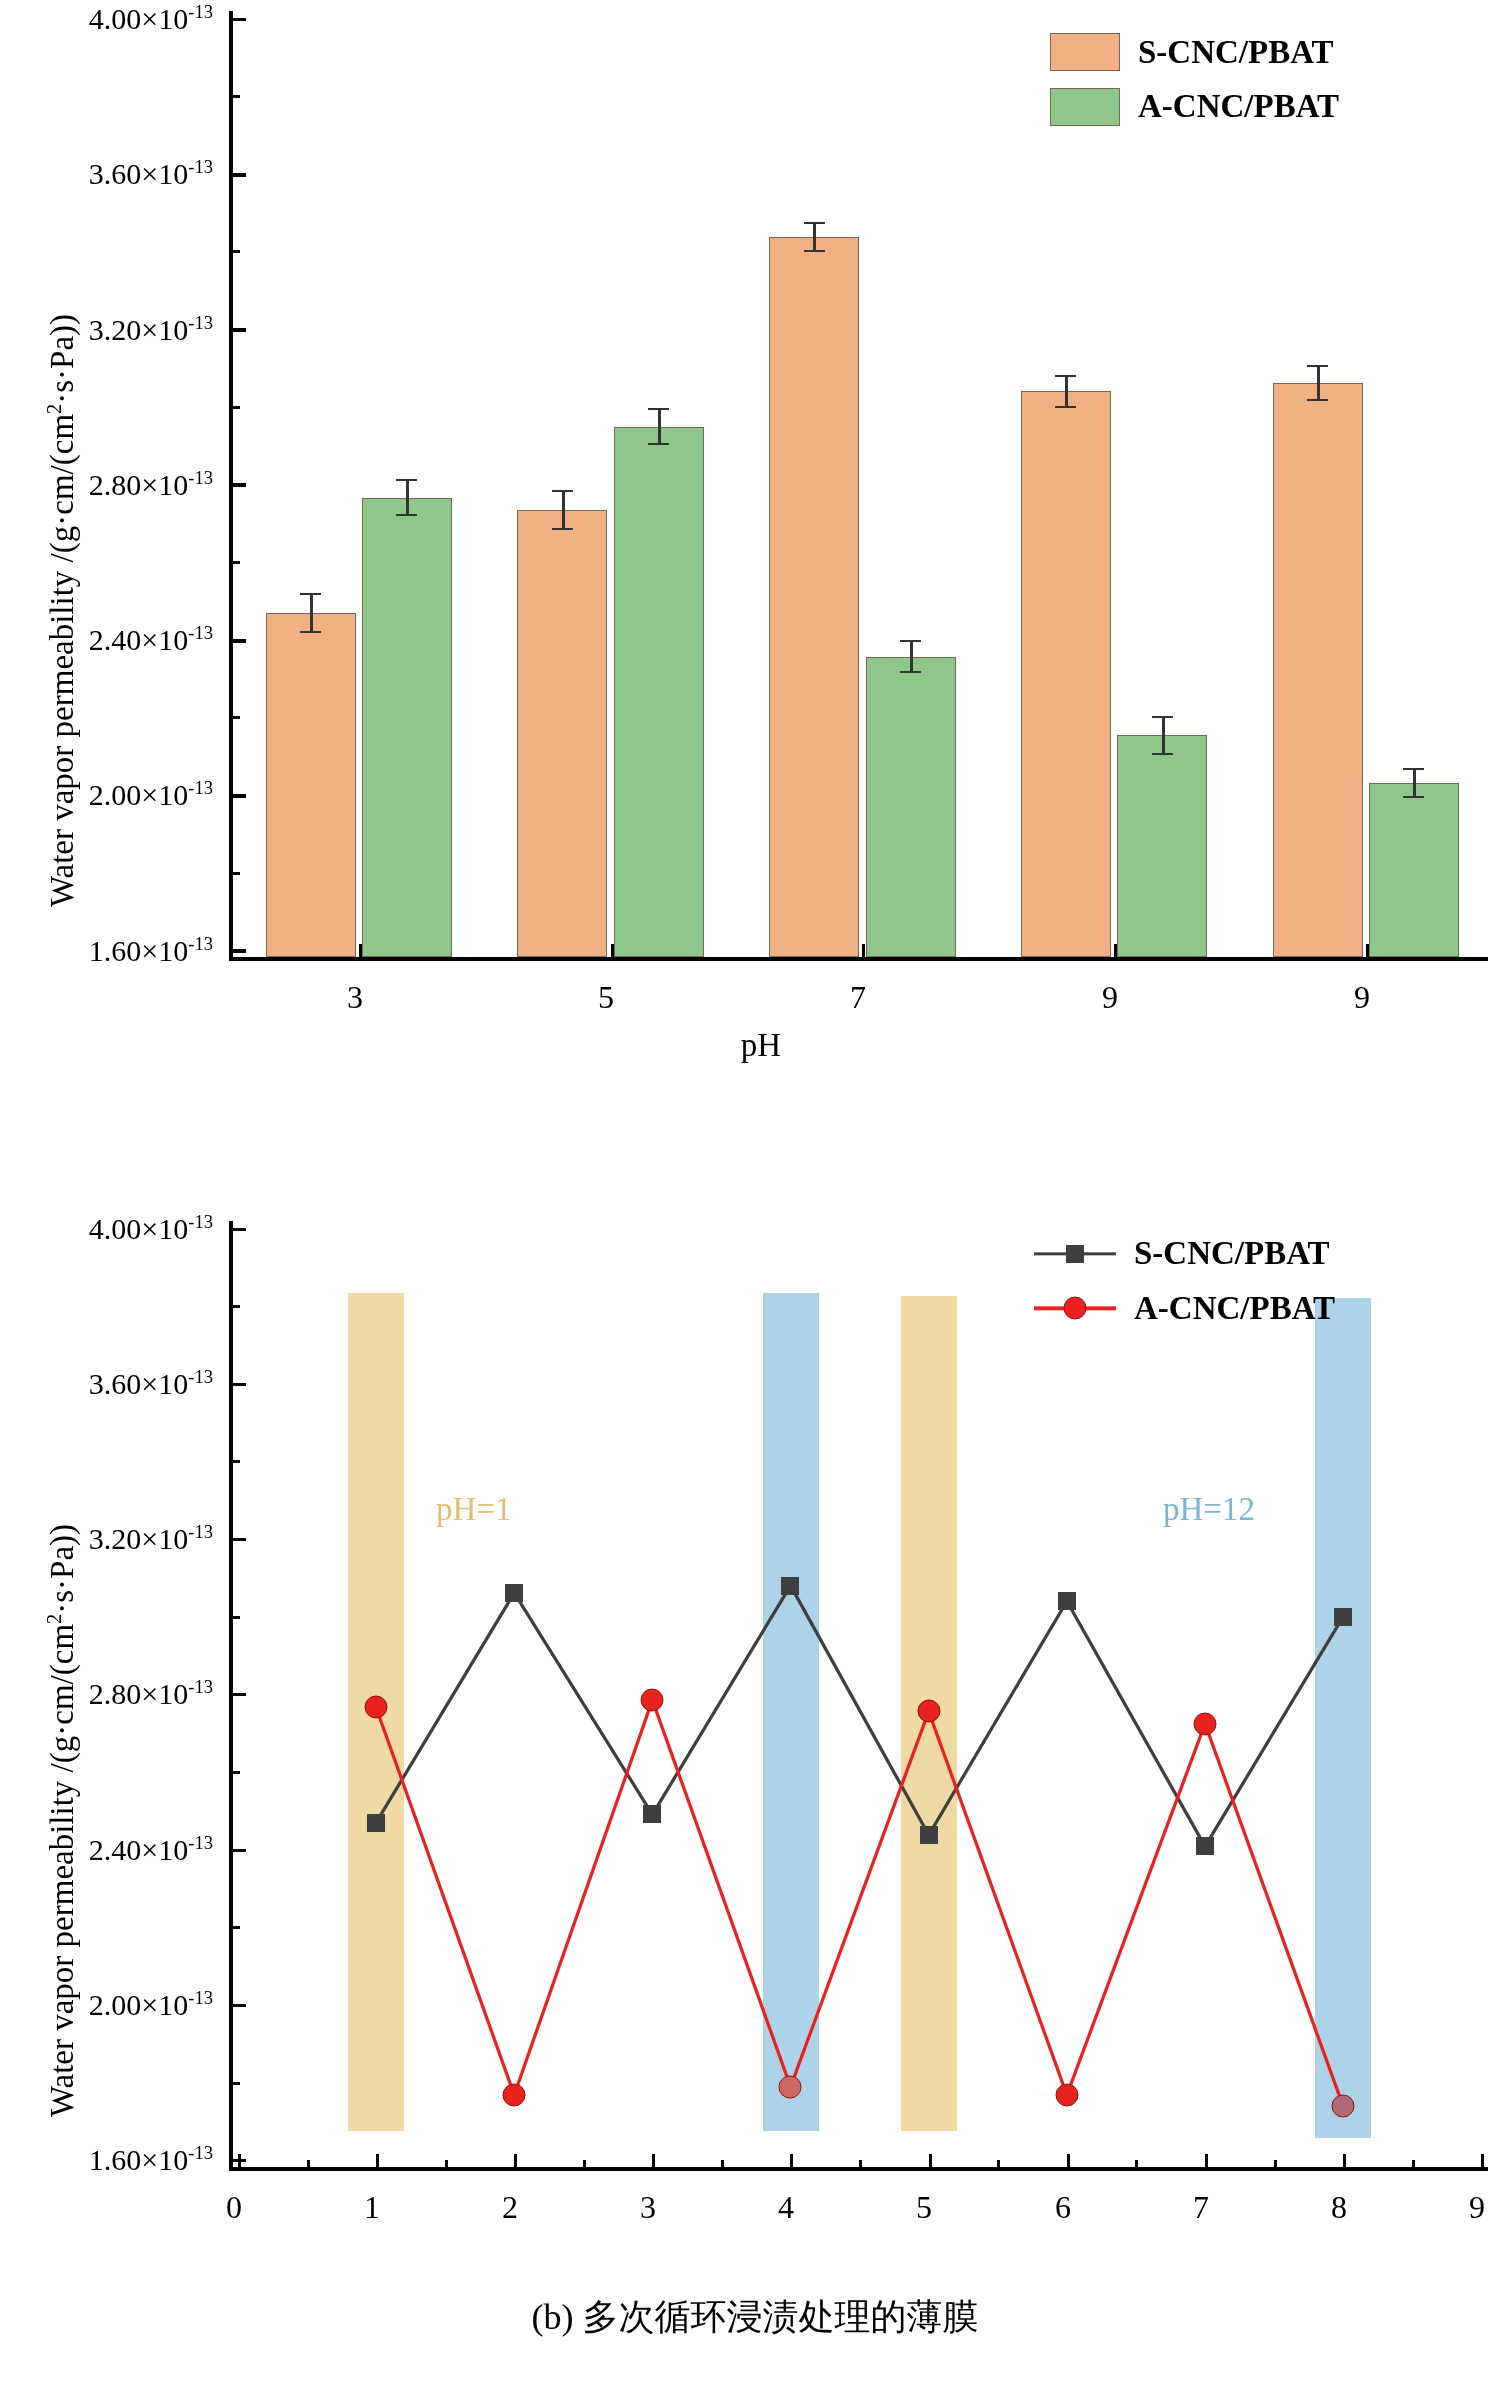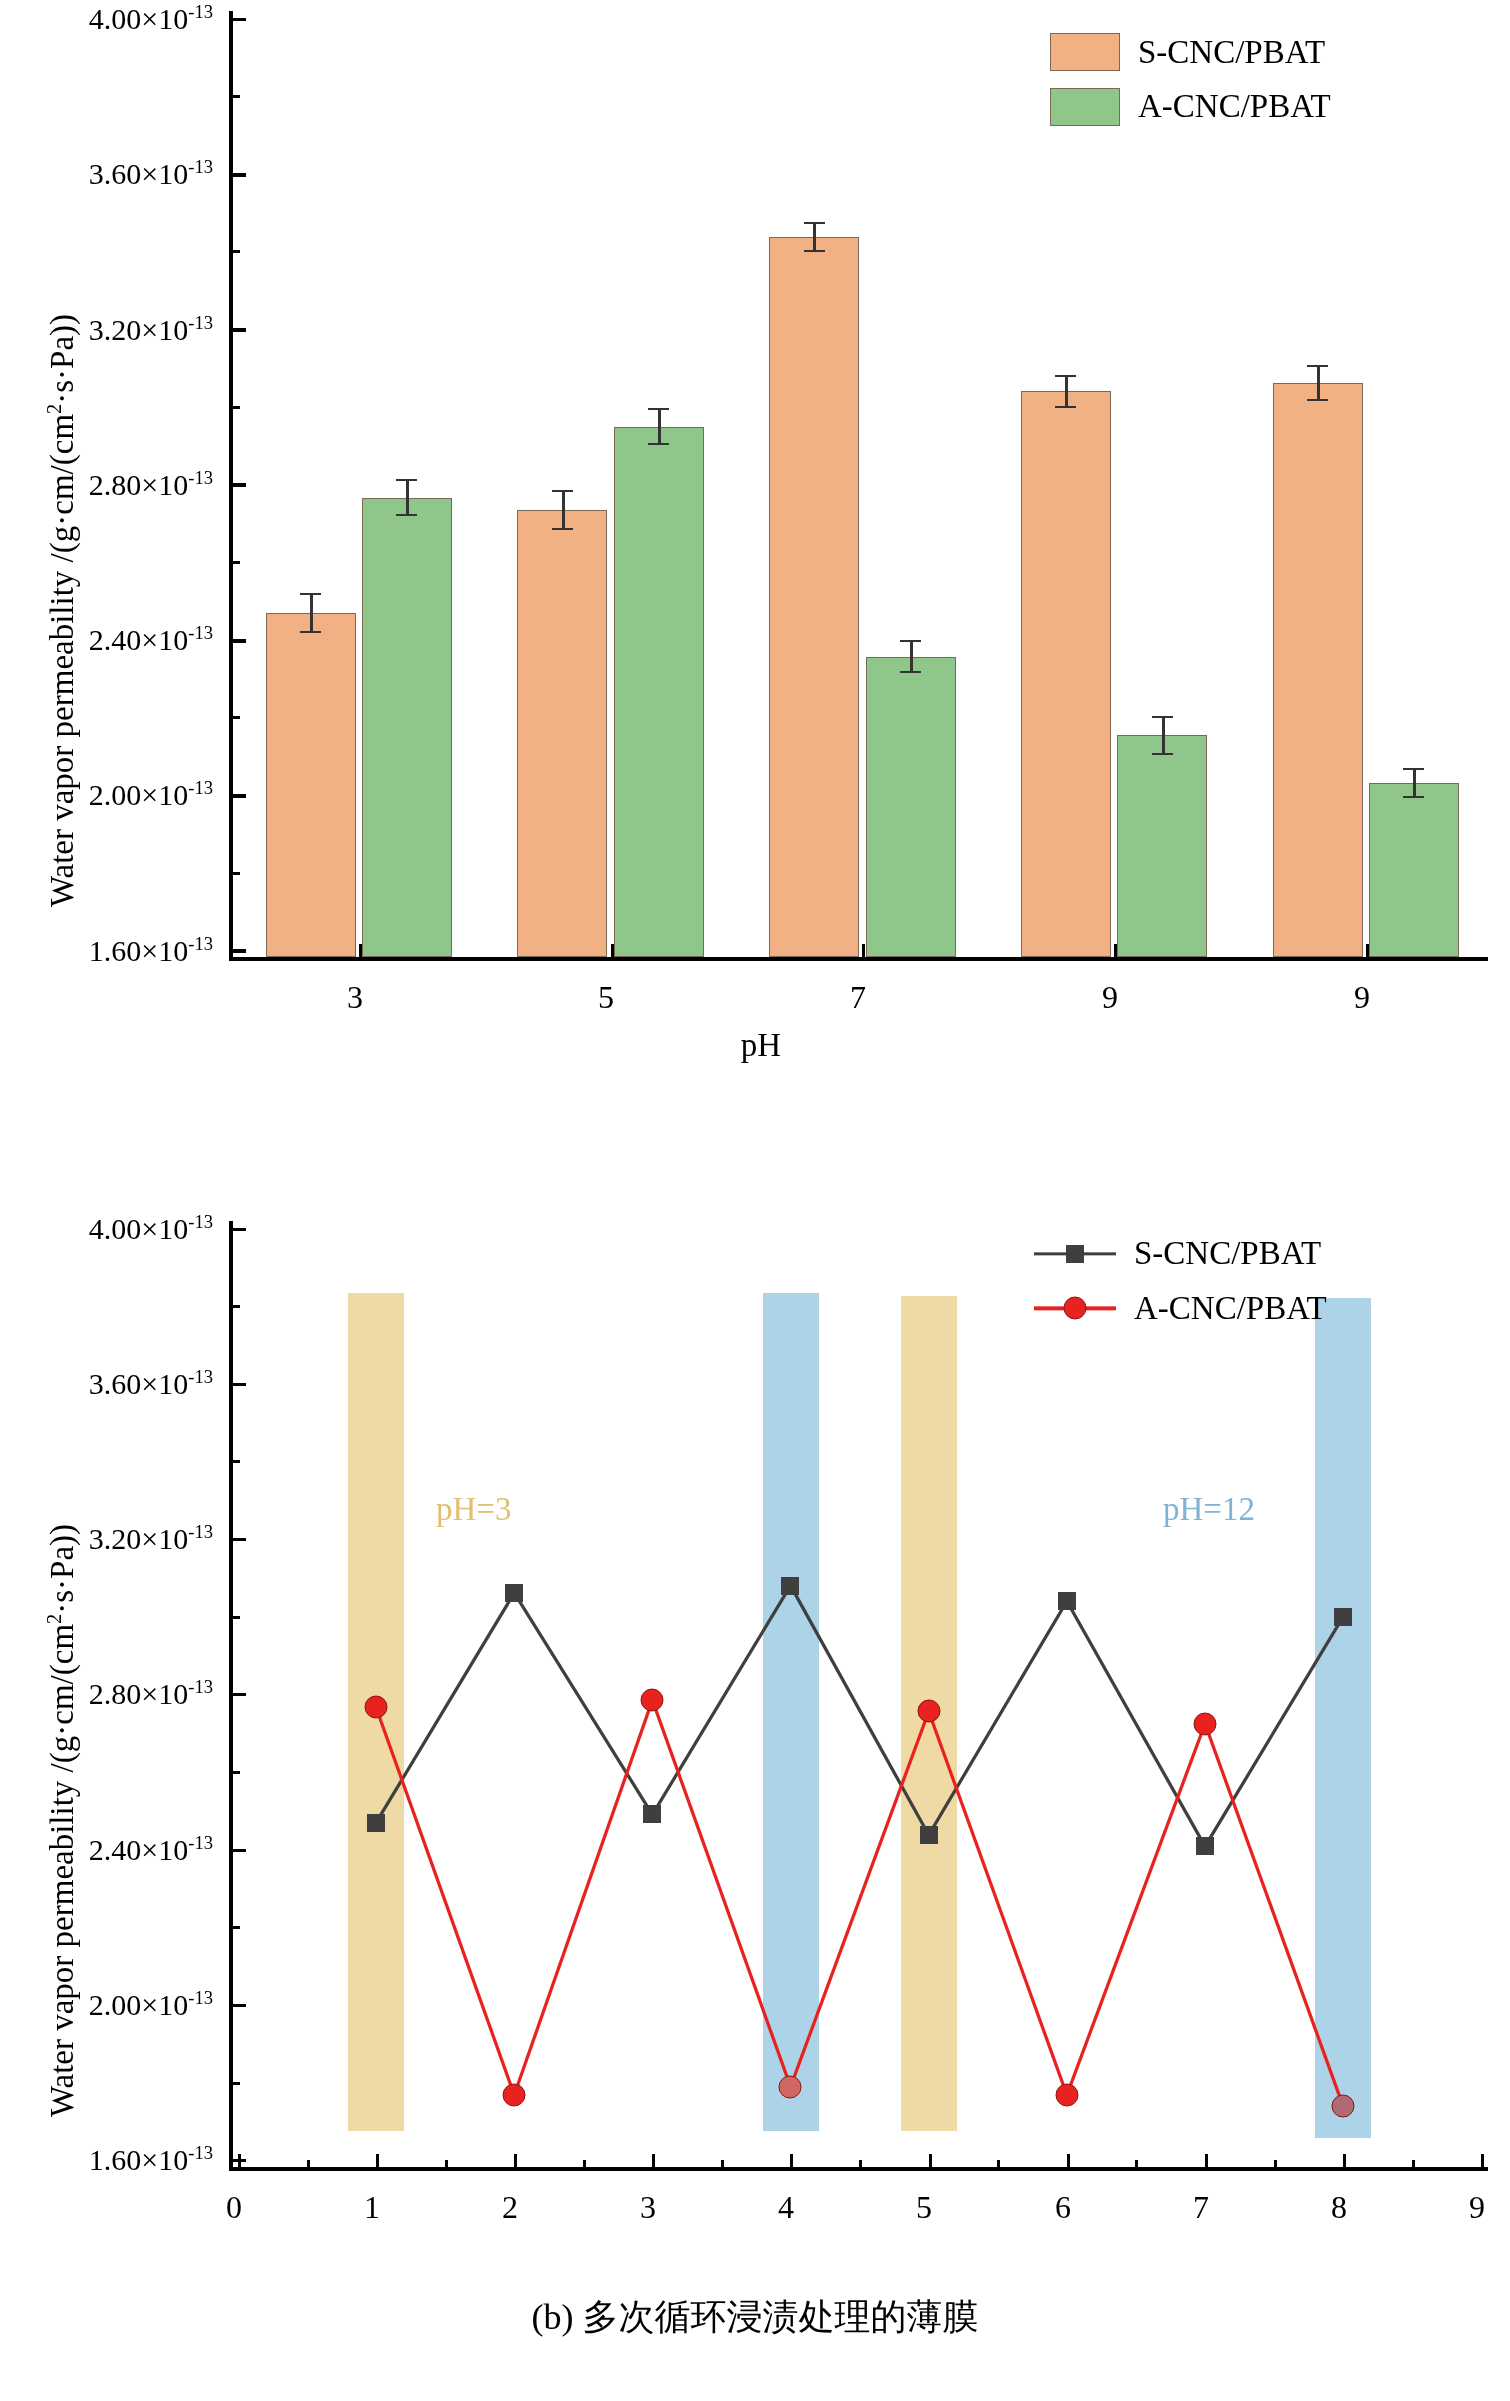--- a/index.html
+++ b/index.html
@@ -107,20 +107,21 @@
   }
   .legend {
     position: absolute;
     font-size: 33px;
   }
   .legend-row {
     display: flex;
     align-items: center;
     margin-bottom: 11.4px;
     height: 43px;
+    font-weight: bold;
   }
   .legend-swatch {
     width: 70px;
     height: 38px;
     border: 1.6px solid #7a6a55;
     margin-right: 18px;
     box-sizing: border-box;
   }
   .legend-line {
     width: 82px;
@@ -336,21 +337,21 @@
       <div class="tickmark-x minor" style="left:764px; bottom:0px;"></div>
       <div class="tickmark-x minor" style="left:902px; bottom:0px;"></div>
       <div class="tickmark-x minor" style="left:1041px; bottom:0px;"></div>
       <div class="tickmark-x minor" style="left:1179px; bottom:0px;"></div>
 
       <div class="band" style="left:115px; width:56px; bottom:36px; height:838px; background:#EFD9A4;"></div>
       <div class="band" style="left:530px; width:56px; bottom:36px; height:838px; background:#ADD3E8;"></div>
       <div class="band" style="left:668px; width:56px; bottom:36px; height:835px; background:#EFD9A4;"></div>
       <div class="band" style="left:1082px; width:56px; bottom:29px; height:840px; background:#ADD3E8;"></div>
 
-      <div class="band-label" style="left:203px; top:270px; color:#E3BE72;">pH=3</div>
+      <div class="band-label" style="left:203px; top:270px; color:#E3BE72;">pH=1</div>
       <div class="band-label" style="left:930px; top:270px; color:#7FB3D4;">pH=12</div>
 
       <svg class="overlay" width="1259" height="950" viewBox="0 0 1540 1162">
 
         <polyline fill="none" stroke="#3F3F3F" stroke-width="4" points="175,736 344,455 513,726 682,446 851,751 1020,465 1189,765 1358,484"></polyline>
 
         <polyline fill="none" stroke="#E8231F" stroke-width="4" points="175,595 344,1069 513,586 682,1059 851,600 1020,1069 1189,615 1358,1083"></polyline>
       </svg>
 
       <div class="pt-square" style="left:143px; top:602px;"></div>

